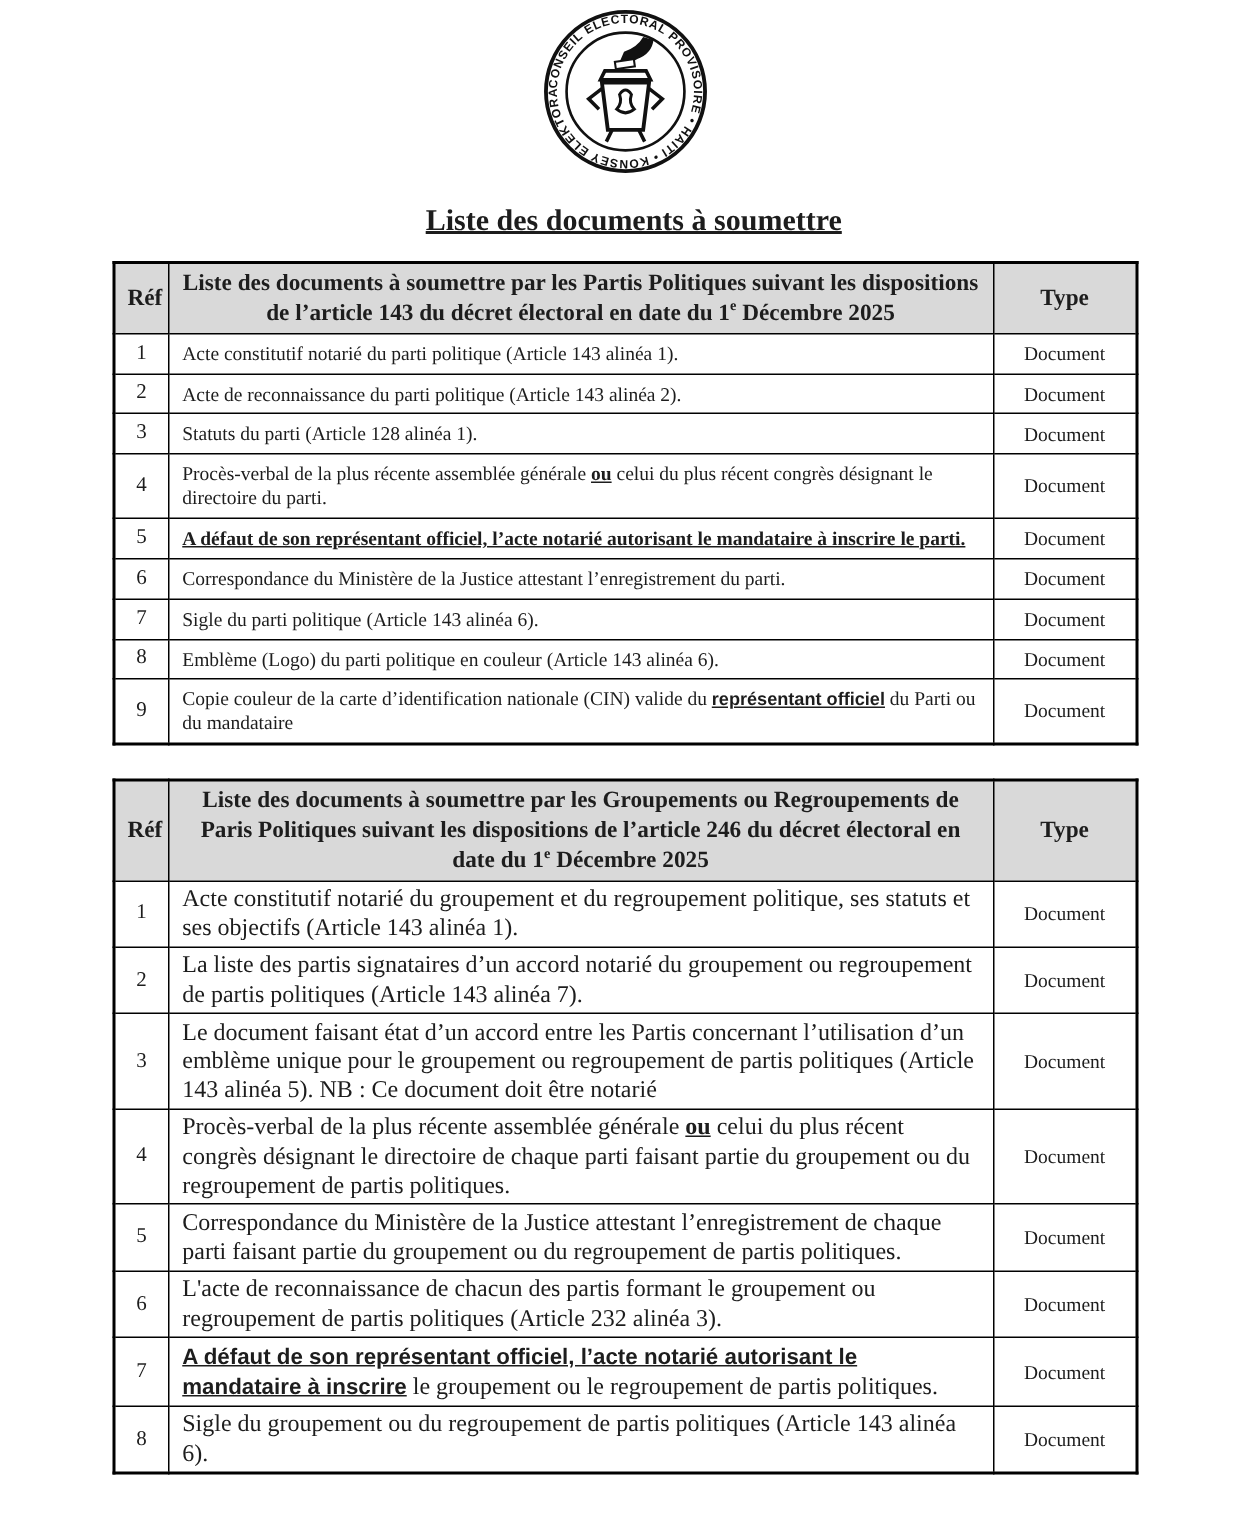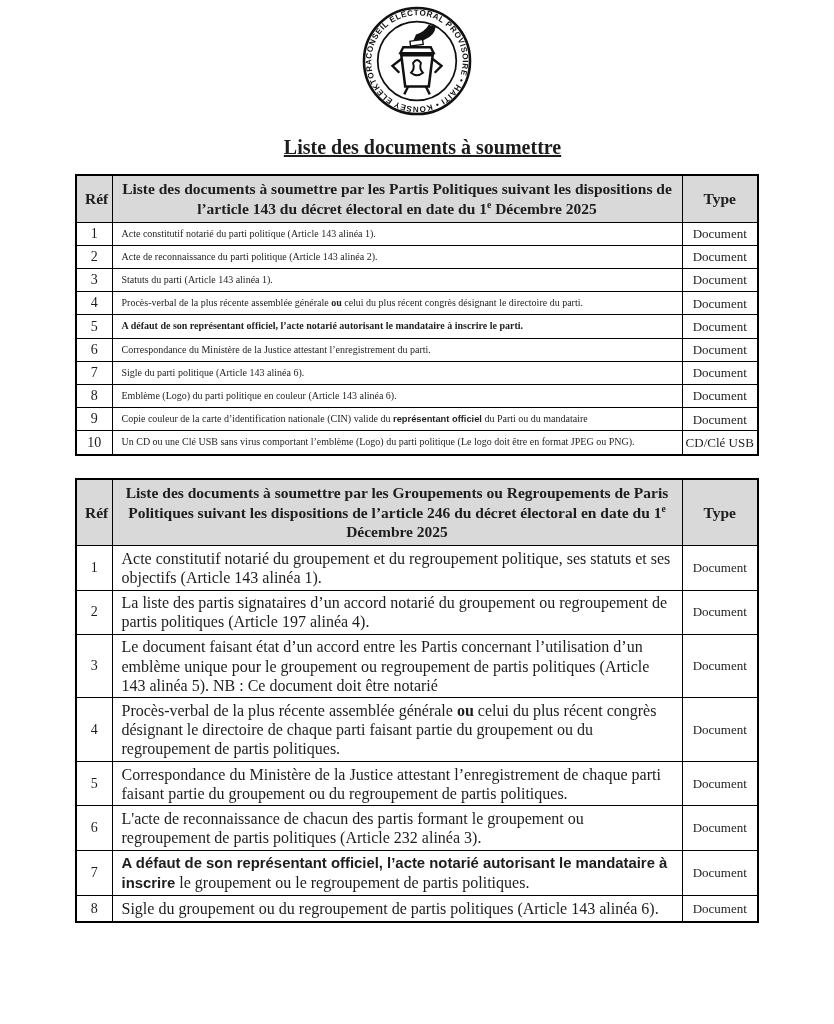--- a/index.html
+++ b/index.html
@@ -44,30 +44,30 @@
     box-sizing:border-box;
   }
   table.doc-table th{
     background:#d9d9d9;
     font-weight:bold;
     font-size:15.5px;
     padding:3px 8px;
     line-height:1.28;
   }
   th.col-ref, td.cell-ref{width:36px;text-align:center;margin-top:28px;}
-  th.col-type, td.cell-type{width:76px;text-align:center;}
+  th.col-type, td.cell-type{width:96px;text-align:center;}
   td.cell-ref{font-size:14px;padding:2px;}
   td.cell-type{font-size:13px;padding:2px;line-height:1.2;}
   td.cell-desc{
-    font-size:10px;
+    font-size:13px;
     padding:5px 8px 5px 9px;
     line-height:1.22;
   }
   table.t2 td.cell-desc{padding:2.5px 8px 2.5px 9px;font-size:16px;line-height:1.2;}
-  .b{font-weight:bold;}
+  .b{font-weight:bold;text-decoration:underline;}
   .sans{font-family:"Liberation Sans", sans-serif;font-weight:bold;font-size:0.93em;}
   sup{font-size:0.62em;line-height:0;}
   .ring-text{
     font-family:"Liberation Sans", sans-serif;
     font-size:8.2px;
     font-weight:bold;
     letter-spacing:0.6px;
     fill:#111;
   }
 </style>
@@ -116,21 +116,21 @@
             <td class="cell-desc"><span>Acte constitutif notarié du parti politique (Article 143 alinéa 1).</span></td>
             <td class="cell-type">Document</td>
           </tr>
           <tr>
             <td class="cell-ref">2</td>
             <td class="cell-desc"><span>Acte de reconnaissance du parti politique (Article 143 alinéa 2).</span></td>
             <td class="cell-type">Document</td>
           </tr>
           <tr>
             <td class="cell-ref">3</td>
-            <td class="cell-desc"><span>Statuts du parti (Article 143 alinéa 1).</span></td>
+            <td class="cell-desc"><span>Statuts du parti (Article 128 alinéa 1).</span></td>
             <td class="cell-type">Document</td>
           </tr>
           <tr>
             <td class="cell-ref">4</td>
             <td class="cell-desc"><span>Procès-verbal de la plus récente assemblée générale </span><span class="b">ou</span><span> celui du plus récent congrès désignant le directoire du parti.</span></td>
             <td class="cell-type">Document</td>
           </tr>
           <tr>
             <td class="cell-ref">5</td>
             <td class="cell-desc"><span class="b">A défaut de son représentant officiel, l’acte notarié autorisant le mandataire à inscrire le parti.</span></td>
@@ -148,45 +148,40 @@
           </tr>
           <tr>
             <td class="cell-ref">8</td>
             <td class="cell-desc"><span>Emblème (Logo) du parti politique en couleur (Article 143 alinéa 6).</span></td>
             <td class="cell-type">Document</td>
           </tr>
           <tr>
             <td class="cell-ref">9</td>
             <td class="cell-desc"><span>Copie couleur de la carte d’identification nationale (CIN) valide du </span><span class="b sans">représentant officiel</span><span> du Parti ou du mandataire</span></td>
             <td class="cell-type">Document</td>
-          </tr>
-          <tr>
-            <td class="cell-ref">10</td>
-            <td class="cell-desc"><span>Un CD ou une Clé USB sans virus comportant l’emblème (Logo) du parti politique (Le logo doit être en format JPEG ou PNG).</span></td>
-            <td class="cell-type">CD/Clé USB</td>
           </tr>
         </tbody>
       </table>
       <table class="doc-table t2">
         <thead>
           <tr>
             <th class="col-ref">Réf</th>
             <th class="col-desc"><span>Liste des documents à soumettre par les Groupements ou Regroupements de Paris Politiques suivant les dispositions de l’article 246 du décret électoral en date du 1</span><sup>e</sup><span> Décembre 2025</span></th>
             <th class="col-type">Type</th>
           </tr>
         </thead>
         <tbody>
           <tr>
             <td class="cell-ref">1</td>
             <td class="cell-desc"><span>Acte constitutif notarié du groupement et du regroupement politique, ses statuts et ses objectifs (Article 143 alinéa 1).</span></td>
             <td class="cell-type">Document</td>
           </tr>
           <tr>
             <td class="cell-ref">2</td>
-            <td class="cell-desc"><span>La liste des partis signataires d’un accord notarié du groupement ou regroupement de partis politiques (Article 197 alinéa 4).</span></td>
+            <td class="cell-desc"><span>La liste des partis signataires d’un accord notarié du groupement ou regroupement de partis politiques (Article 143 alinéa 7).</span></td>
             <td class="cell-type">Document</td>
           </tr>
           <tr>
             <td class="cell-ref">3</td>
             <td class="cell-desc"><span>Le document faisant état d’un accord entre les Partis concernant l’utilisation d’un emblème unique pour le groupement ou regroupement de partis politiques (Article 143 alinéa 5). NB : Ce document doit être notarié</span></td>
             <td class="cell-type">Document</td>
           </tr>
           <tr>
             <td class="cell-ref">4</td>
             <td class="cell-desc"><span>Procès-verbal de la plus récente assemblée générale </span><span class="b">ou</span><span> celui du plus récent congrès désignant le directoire de chaque parti faisant partie du groupement ou du regroupement de partis politiques.</span></td>

